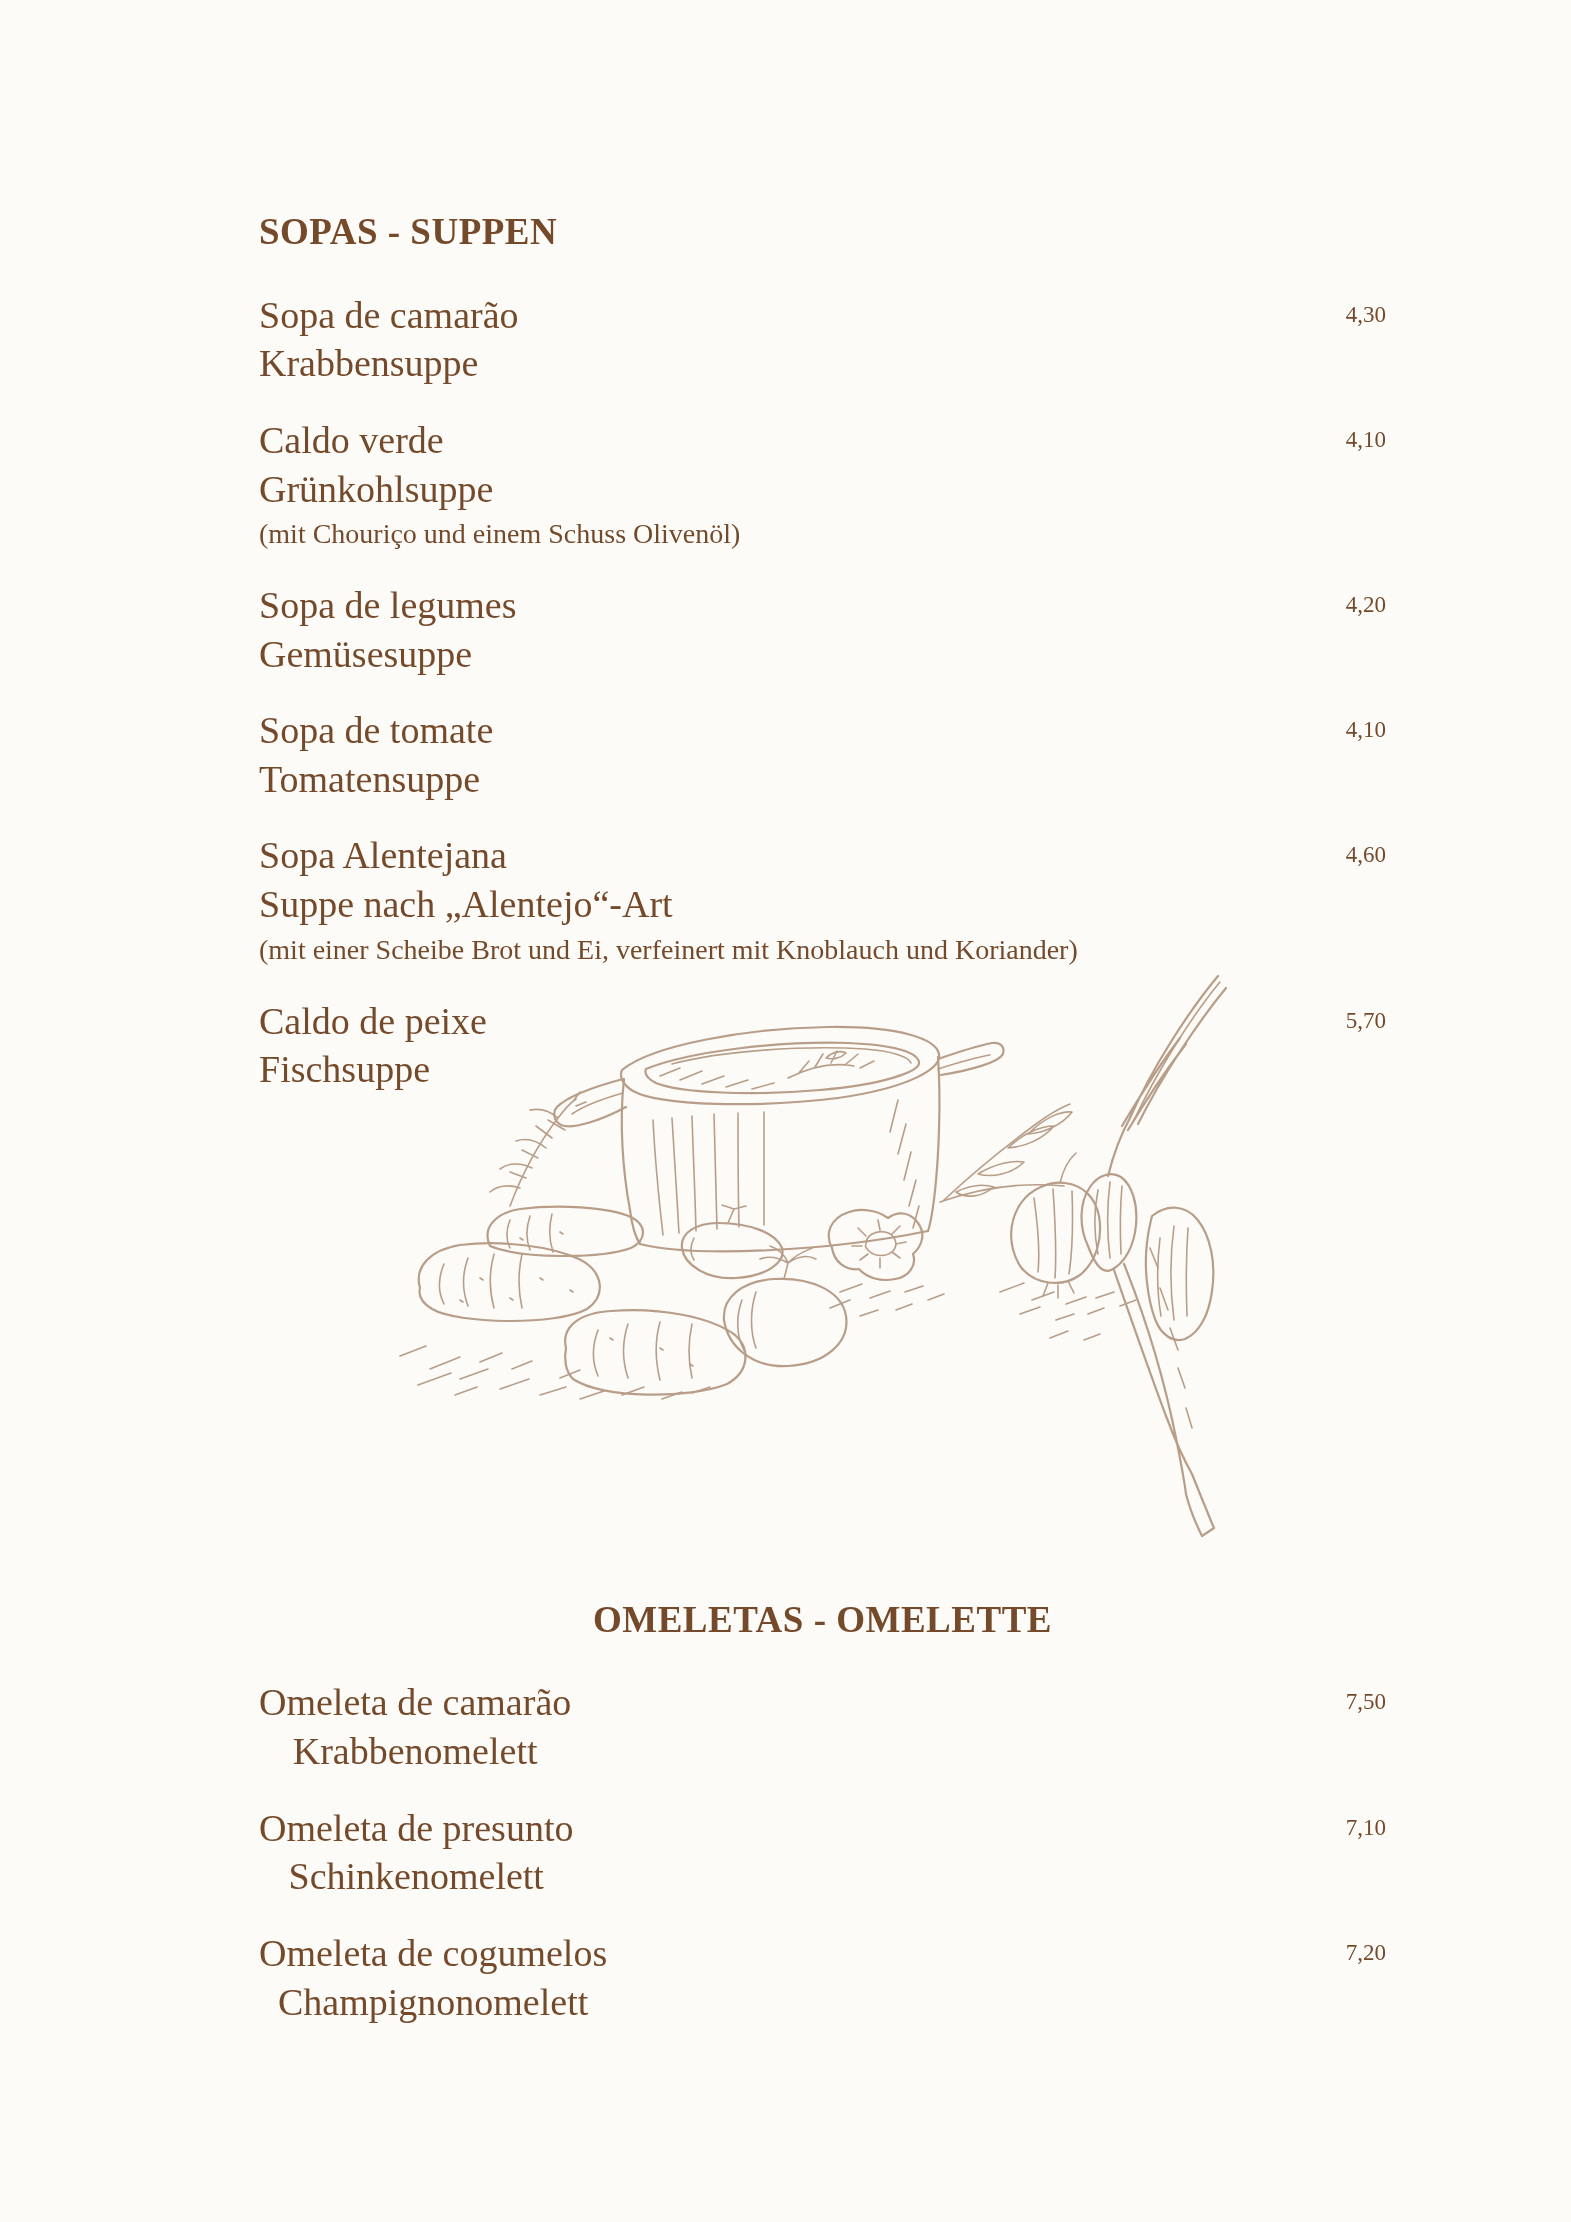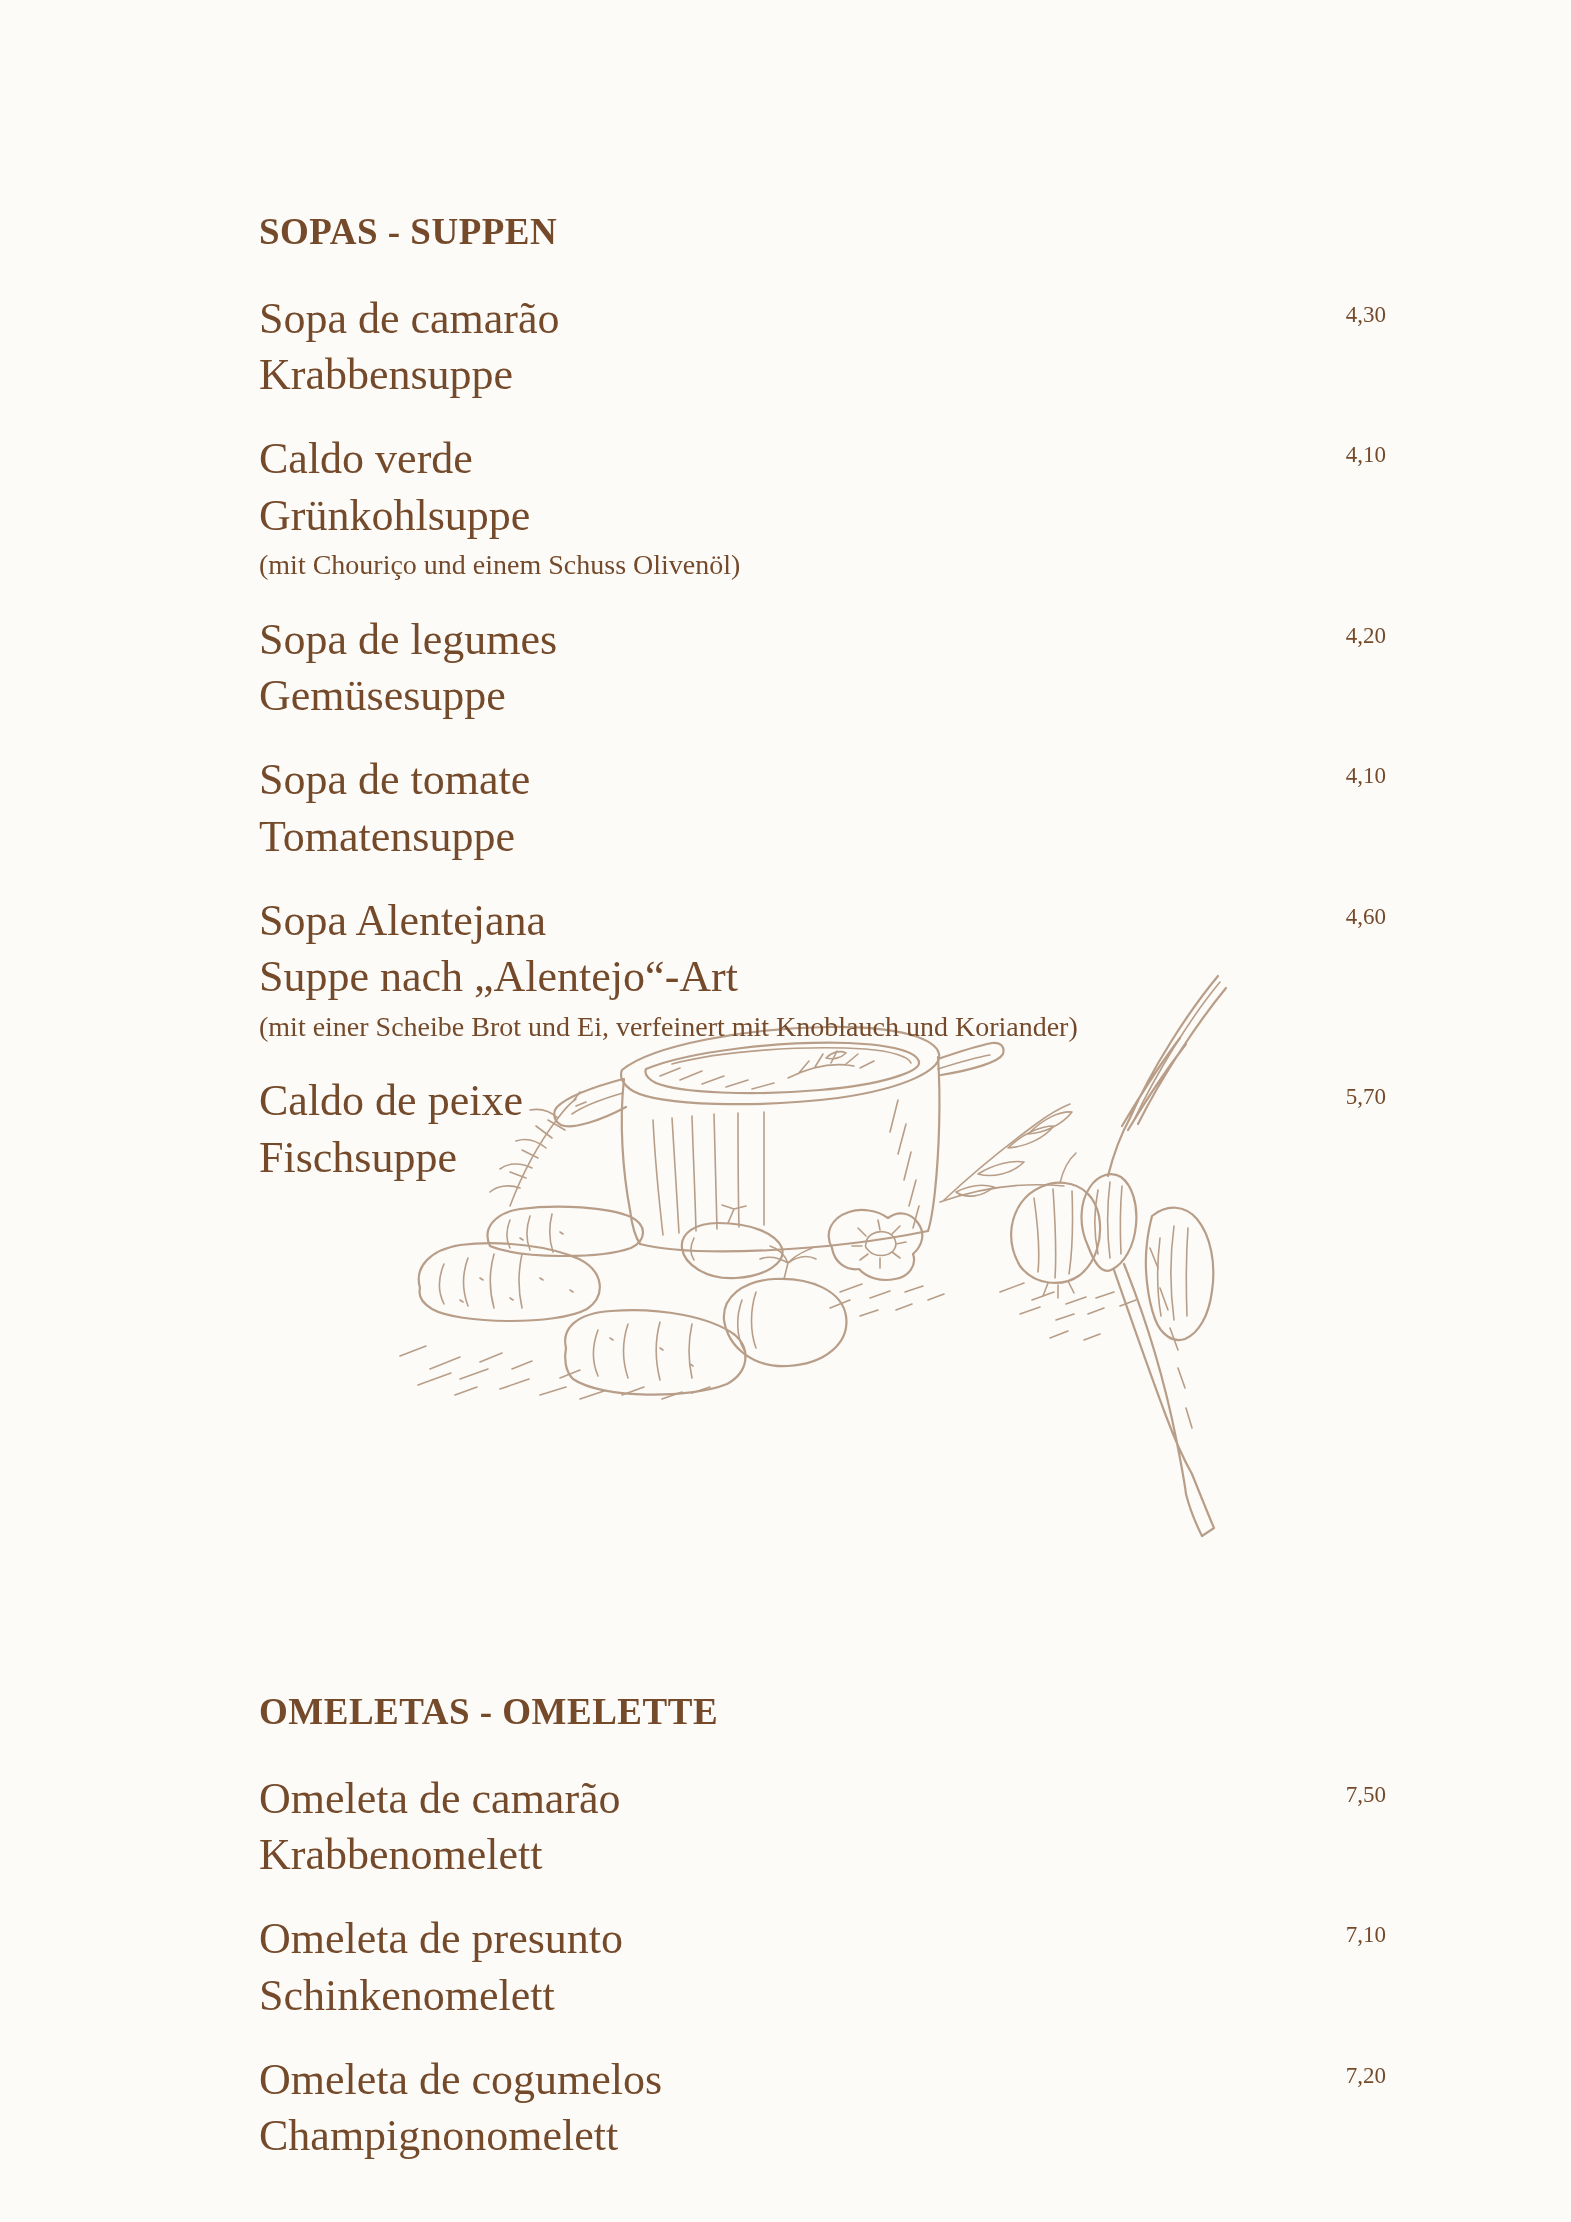--- a/index.html
+++ b/index.html
@@ -19,37 +19,37 @@
   }
   .content {
     position: absolute;
     left: 259px;
     top: 0;
     width: 1127px;
     padding-top: 212px;
     z-index: 2;
   }
   .menu-section { margin: 0; }
-  .menu-section + .menu-section { margin-top: 506px; }
+  .menu-section + .menu-section { margin-top: 506px; text-align: center; }
   .section-title {
     font-size: 37px;
     font-weight: 700;
     line-height: 1.1;
     letter-spacing: 0.5px;
     margin: 0 0 38px 0;
     color: var(--ink, #744a2b);
   }
   .menu-item {
     display: flex;
     justify-content: space-between;
     align-items: flex-start;
     margin-bottom: 28px;
   }
   .item-name, .item-translation {
-    font-size: 44px;
+    font-size: 38px;
     line-height: 1.28;
     white-space: nowrap;
   }
   .item-note {
     font-size: 28px;
     line-height: 1.35;
     margin-top: 2px;
     white-space: nowrap;
   }
   .item-price {

